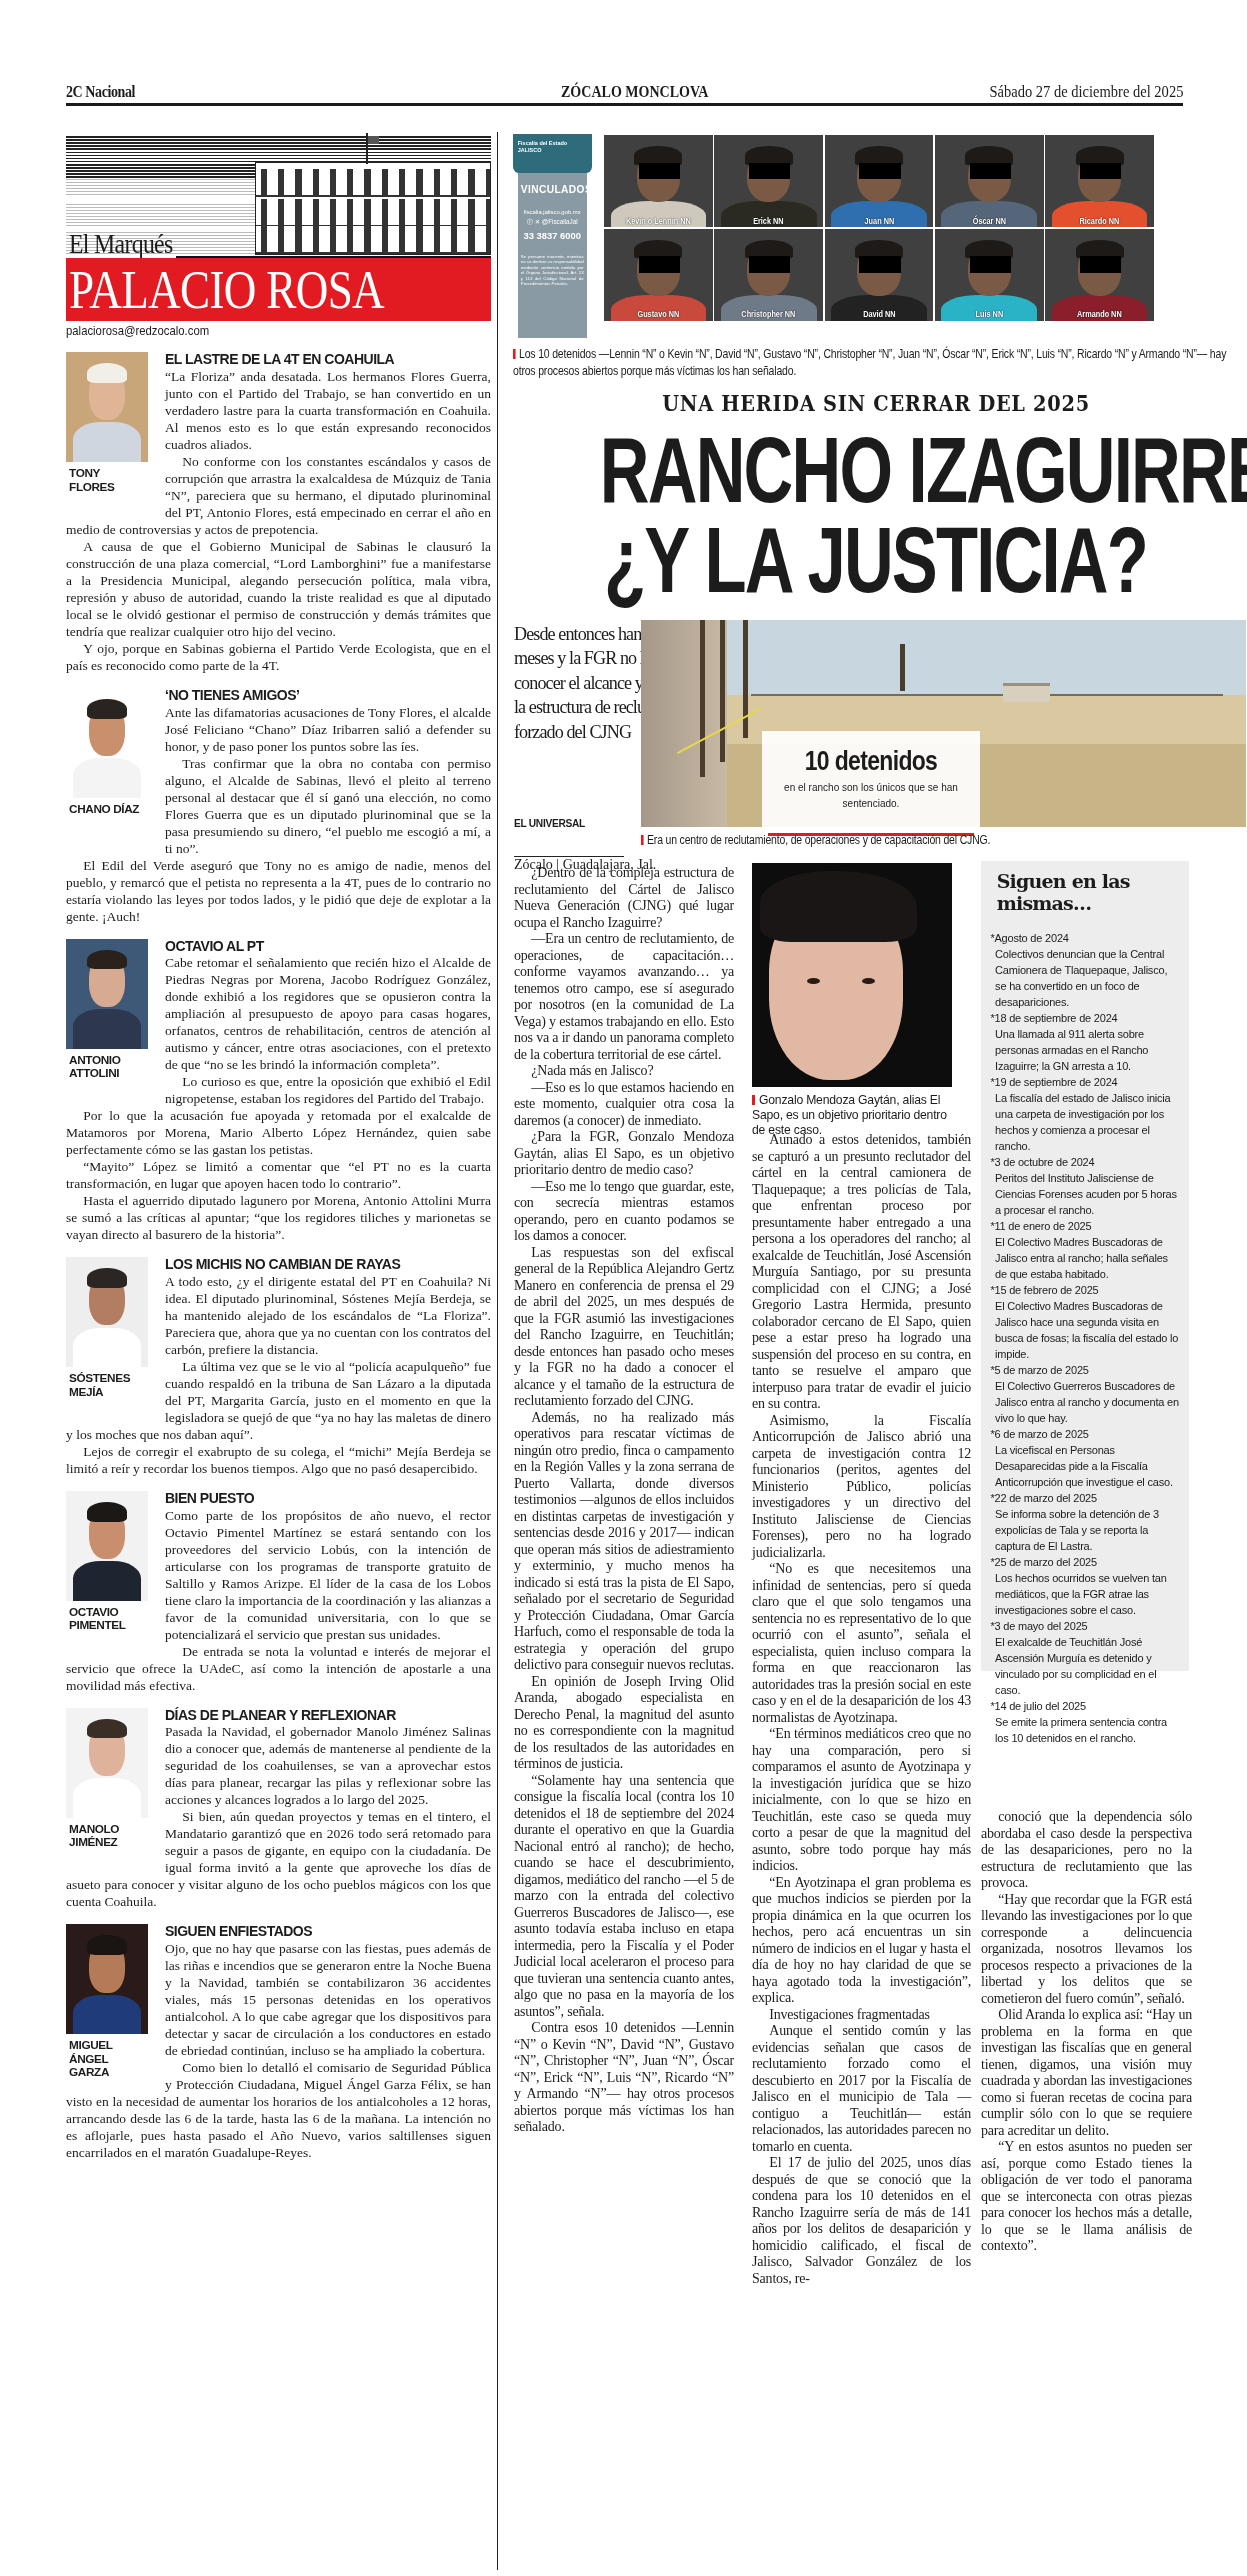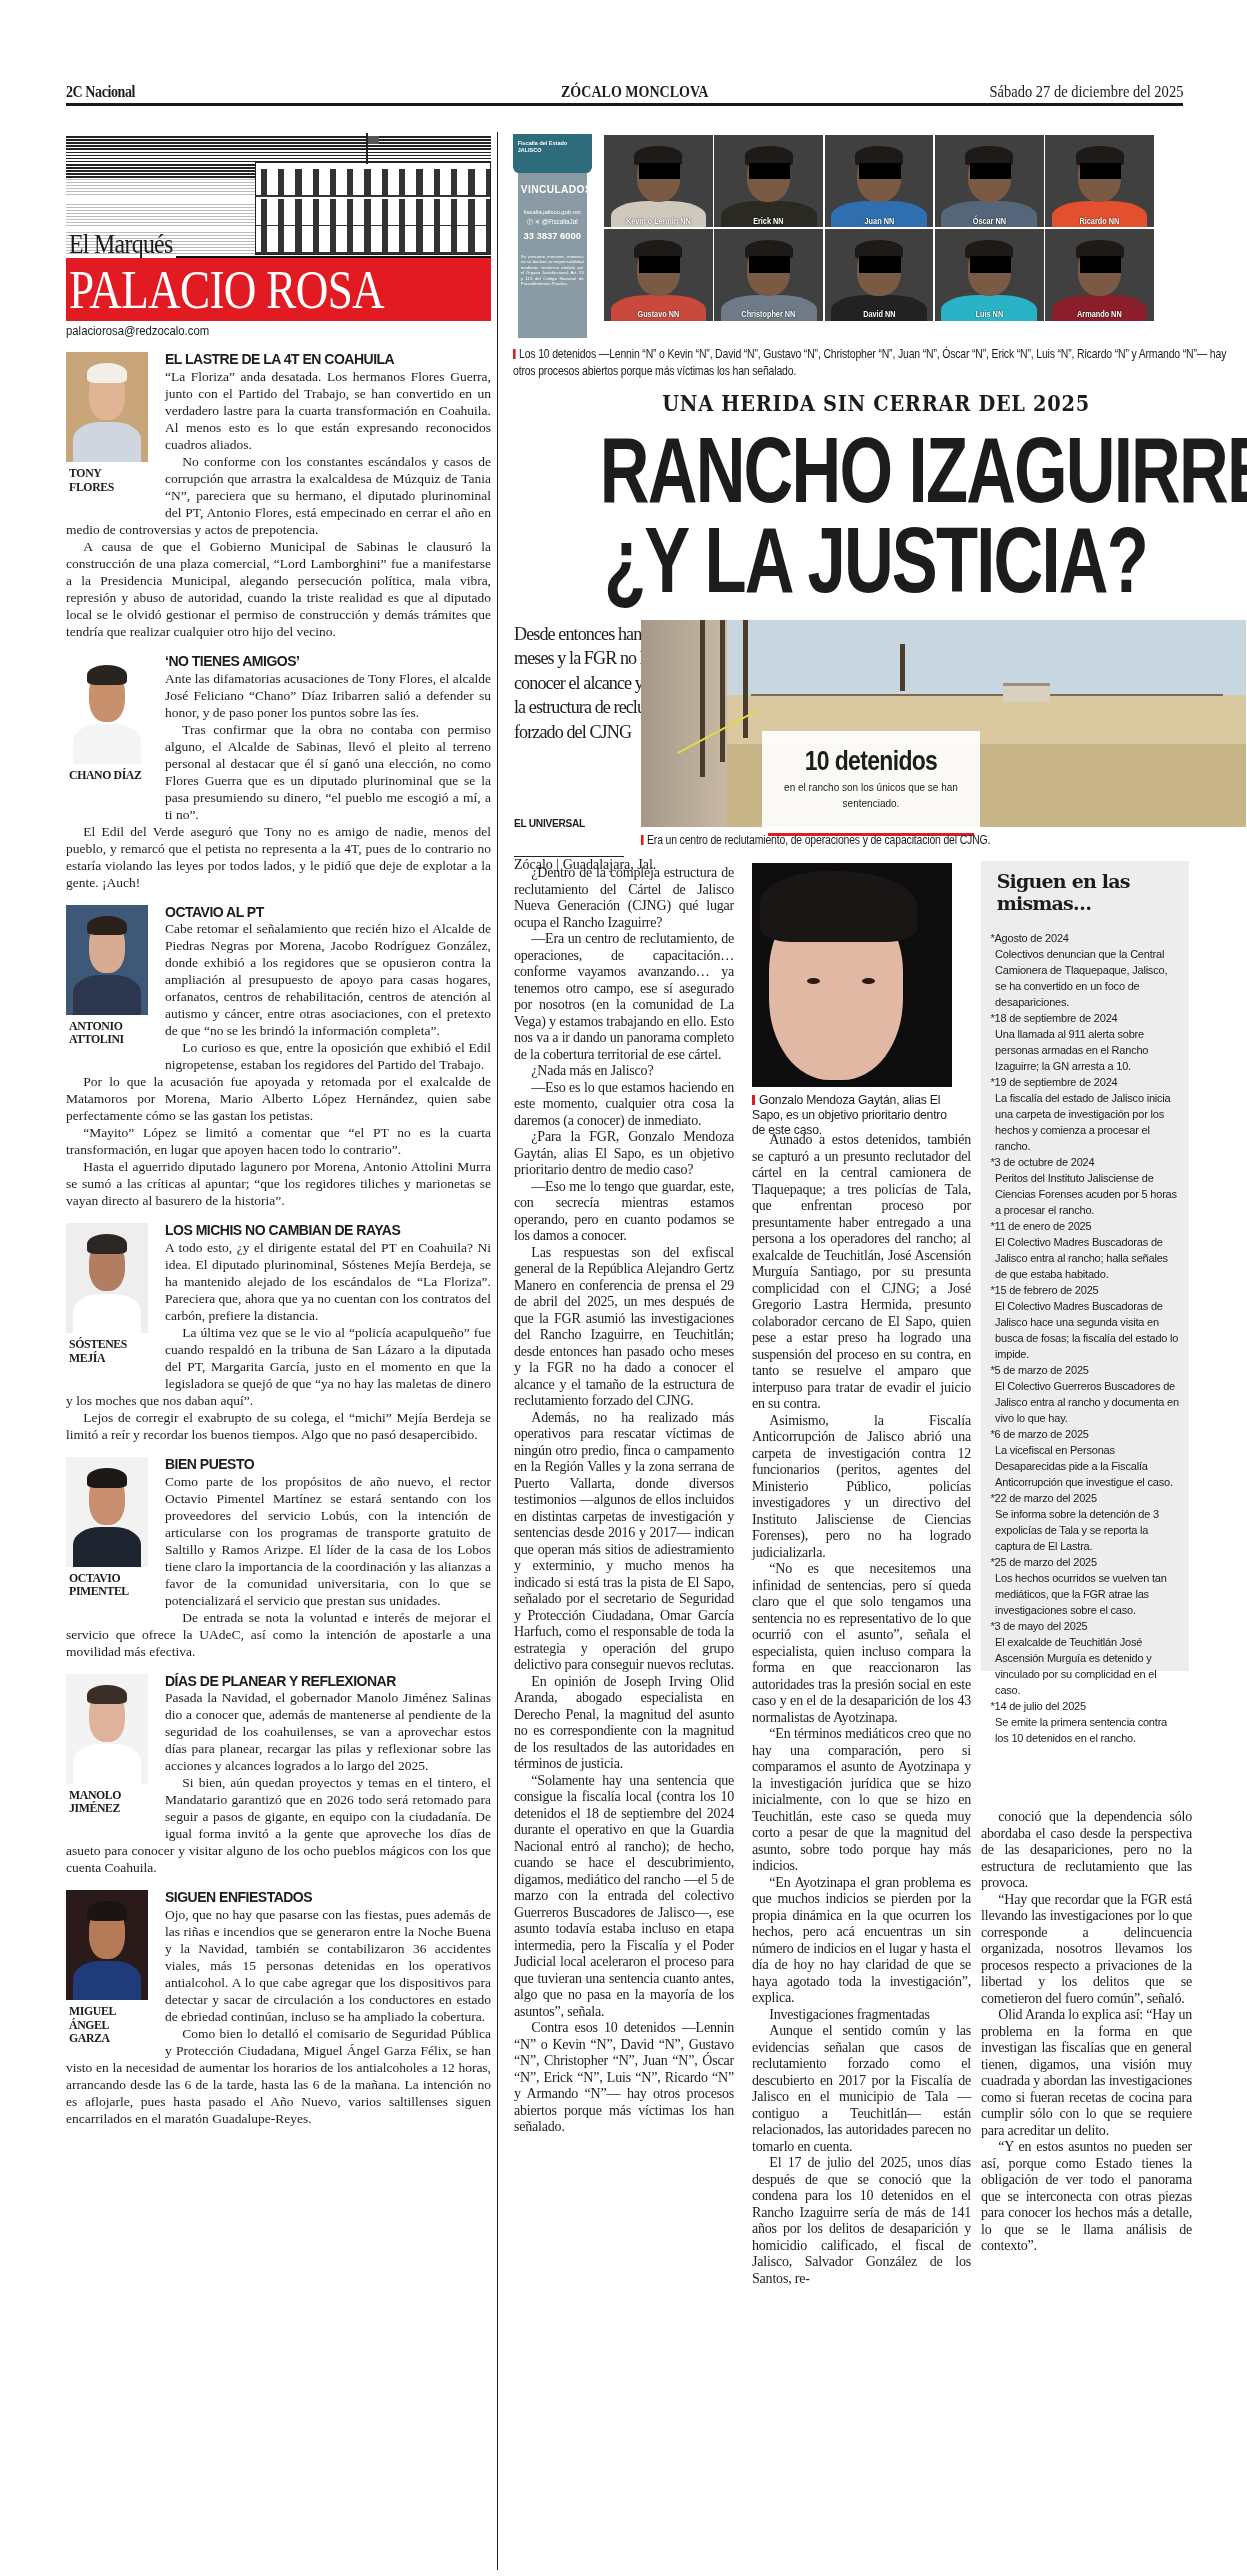--- a/index.html
+++ b/index.html
@@ -25,21 +25,21 @@
   .palace-art .flag { position: absolute; left: 175px; top: 0; width: 1.6px; height: 31px; background: #222; }
   .palace-art .flag::after { content: ""; position: absolute; left: 1.6px; top: 3.1px; width: 11px; height: 7.9px; background: #555; }
   .palace-art .baseline { position: absolute; left: 110px; right: 0; bottom: 0; height: 2.4px; background: #111; }
   .palace-art .marques { position: absolute; left: 3.1px; bottom: -1.6px; font-size: 28px; background: transparent; letter-spacing: -0.8px; transform: scaleX(0.85); transform-origin: left; }
   .brand-box { width: 425px; height: 63px; background: #e21b23; color: #fff; font-size: 55px; line-height: 63px; padding-left: 3.1px; letter-spacing: -0.8px; transform-origin: left; overflow: hidden; white-space: nowrap; }
   .brand-box span { display: inline-block; transform: scaleX(0.82); transform-origin: left; }
   .email { font-family: "Liberation Sans", sans-serif; font-size: 12.6px; margin-top: 3.1px; transform: scaleX(0.9); transform-origin: left; }
 
   .item { position: relative; margin-top: 14px; }
   .item .photo { position: absolute; left: 0; top: 0; width: 82px; height: 110px; overflow: hidden; }
-  .item .pname { position: absolute; left: 3.1px; top: 115px; width: 79px; font-family: Liberation Serif, serif; font-weight: bold; font-size: 11.8px; line-height: 13.4px; text-transform: uppercase; letter-spacing: -0.4px; }
+  .item .pname { position: absolute; left: 3.1px; top: 115px; width: 79px; font-family: Liberation Sans, sans-serif; font-weight: bold; font-size: 11.8px; line-height: 13.4px; text-transform: uppercase; letter-spacing: -0.4px; }
   .item .head { margin-left: 99px; font-family: "Liberation Sans", sans-serif; font-weight: bold; font-size: 14px; line-height: 15.7px; letter-spacing: -0.5px; }
   .item .body { font-size: 13.5px; line-height: 17px; text-align: justify; hyphens: auto; }
   .item .body p { text-indent: 17.3px; }
   .item .float-spacer { float: left; width: 99px; height: 142px; }
   .item .body p.first { text-indent: 0; }
 
   
   .face { position: absolute; inset: 0; }
   .face .bg { position: absolute; inset: 0; }
   .face .head-shape { position: absolute; left: 28%; top: 14%; width: 44%; height: 48%; border-radius: 45% 45% 42% 42%; }
@@ -142,20 +142,21 @@
             <div class="hair" style="background:#f2efe6"></div>
           </div>
         </div>
         <div class="pname">TONY FLORES</div>
         <div class="head">EL LASTRE DE LA 4T EN COAHUILA</div>
         <div class="body">
           <div class="float-spacer"></div>
           <p class="first">“La Floriza” anda desatada. Los hermanos Flores Guerra, junto con el Partido del Trabajo, se han convertido en un verdadero lastre para la cuarta transformación en Coahuila. Al menos esto es lo que están expresando reconocidos cuadros aliados.</p>
           <p>No conforme con los constantes escándalos y casos de corrupción que arrastra la exalcaldesa de Múzquiz de Tania “N”, pareciera que su hermano, el diputado plurinominal del PT, Antonio Flores, está empecinado en cerrar el año en medio de controversias y actos de prepotencia.</p>
           <p>A causa de que el Gobierno Municipal de Sabinas le clausuró la construcción de una plaza comercial, “Lord Lamborghini” fue a manifestarse a la Presidencia Municipal, alegando persecución política, mala vibra, represión y abuso de autoridad, cuando la triste realidad es que al diputado local se le olvidó gestionar el permiso de construcción y demás trámites que tendría que realizar cualquier otro hijo del vecino.</p>
+          <p>Y ojo, porque en Sabinas gobierna el Partido Verde Ecologista, que en el país es reconocido como parte de la 4T.</p>
         </div>
       </div>
       <div class="item">
         <div class="photo">
           <div class="face">
             <div class="bg" style="background:#ffffff"></div>
             <div class="shirt" style="background:#f4f4f4"></div>
             <div class="head-shape" style="background:#c9906e"></div>
             <div class="hair" style="background:#2a2420"></div>
           </div>

